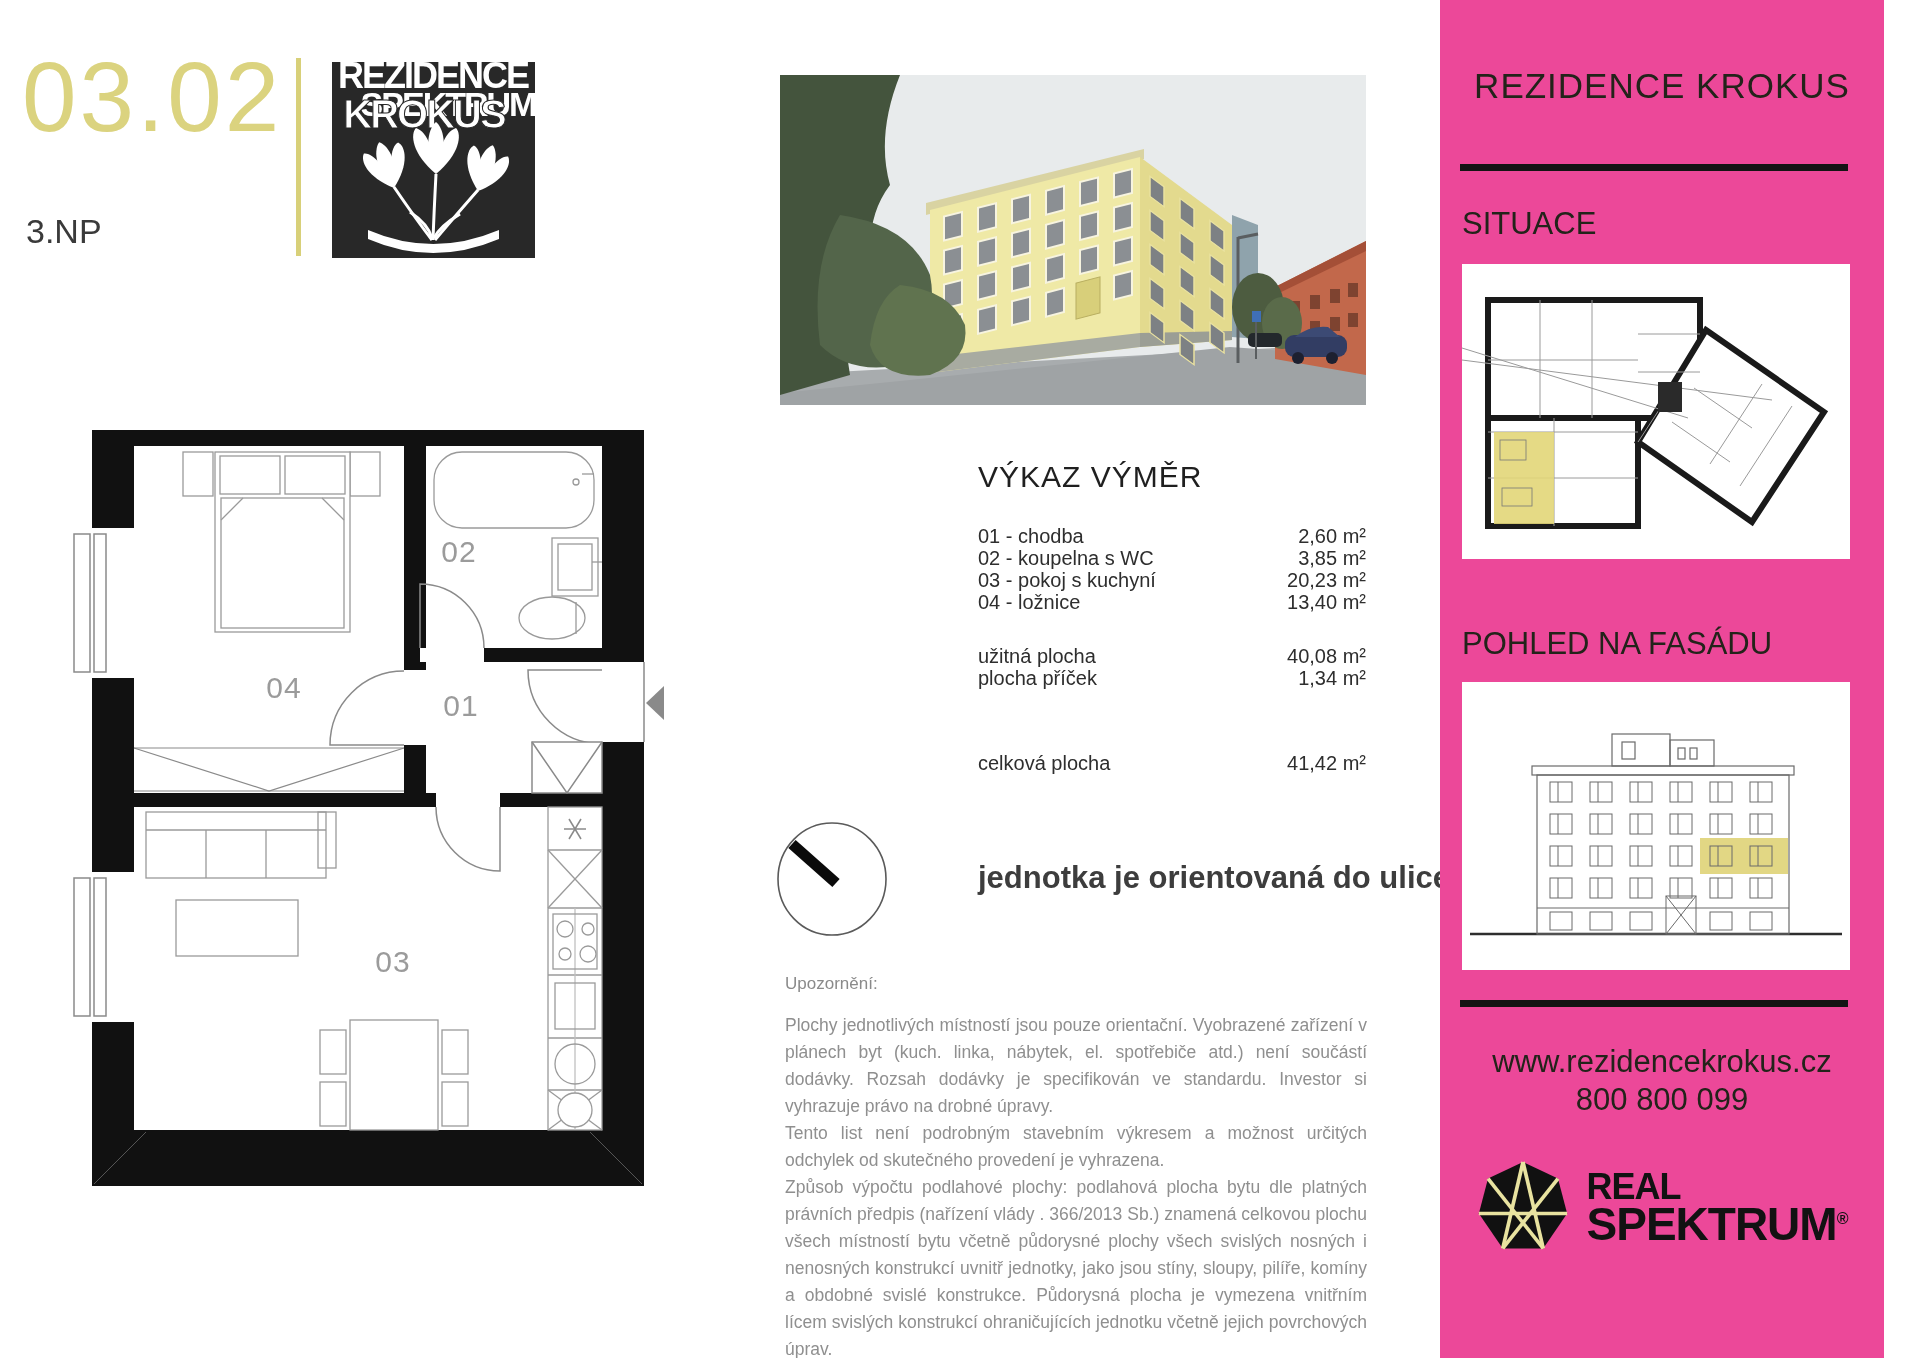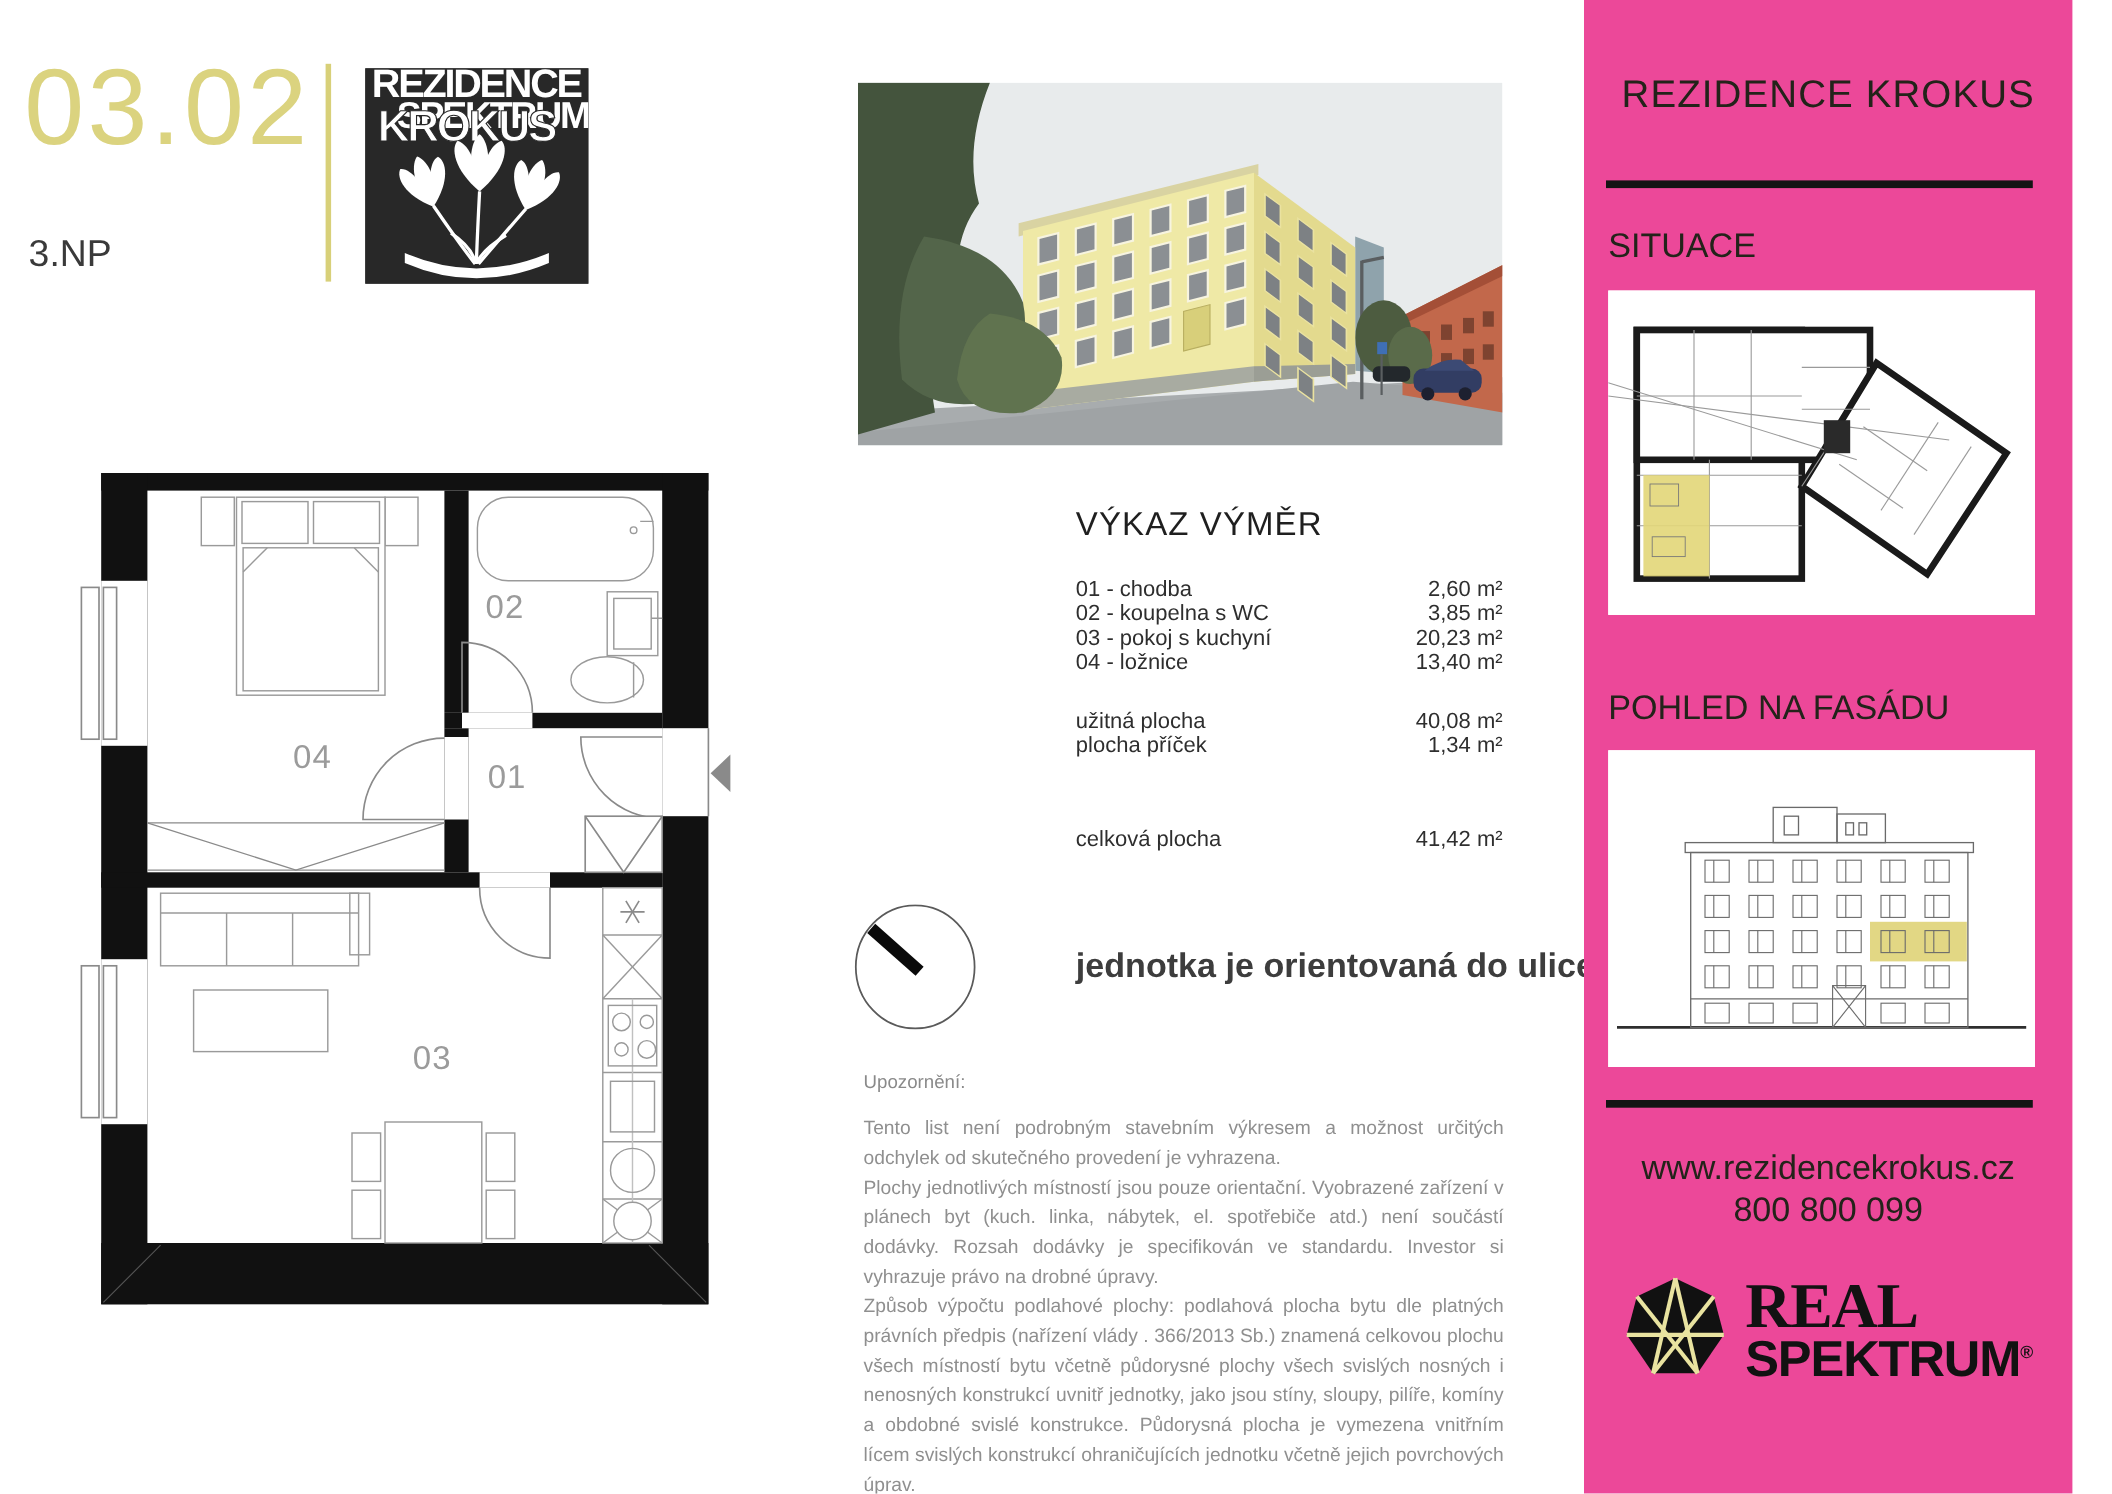--- a/index.html
+++ b/index.html
@@ -39,21 +39,21 @@
   .sidebar{left:1440px;top:0;width:444px;height:1358px;background:#ec4899;}
   .sb-title{left:0;top:66px;width:100%;text-align:center;font-size:35px;font-weight:300;
             letter-spacing:1px;color:#23231a;}
   .sb-divider{left:20px;width:388px;height:7px;background:#141414;}
   .sb-label{left:22px;font-size:31px;font-weight:300;color:#23231a;}
   .sb-box{left:22px;width:388px;background:#ffffff;}
   .sb-www{left:0;top:1044px;width:100%;text-align:center;font-size:31px;font-weight:300;color:#23231a;}
   .sb-phone{left:0;top:1082px;width:100%;text-align:center;font-size:31px;font-weight:300;color:#23231a;}
   .brand{left:0;top:1158px;width:100%;display:flex;justify-content:center;align-items:center;gap:18px;}
   .brand-text{font-weight:bold;color:#121212;line-height:0.92;letter-spacing:-1px;}
-  .brand-line1{font-size:58px;font-family:Liberation Serif, serif;}
+  .brand-line1{font-size:36px;}
   .brand-line2{font-size:46px;}
   .brand sup{font-size:16px;font-weight:bold;}
 
   svg text{font-family:"Liberation Sans",sans-serif;}
 </style>
 </head>
 <body>
 
 <div id="page">
 
@@ -361,22 +361,22 @@
   <div class="abs compass">
     <svg width="112" height="114" viewBox="0 0 112 114">
       <ellipse cx="56" cy="57" rx="54" ry="56" fill="none" stroke="#5a5a5a" stroke-width="1.6"></ellipse>
       <line x1="16" y1="22" x2="60" y2="61" stroke="#0a0a0a" stroke-width="11"></line>
     </svg>
   </div>
   <div class="abs orientation-note">jednotka je orientovaná do ulice</div>
 
   <div class="abs disclaimer-title">Upozornění:</div>
   <div class="abs disclaimer">
+    <p>Plochy jednotlivých místností jsou pouze orientační. Vyobrazené zařízení v plánech byt (kuch. linka, nábytek, el. spotřebiče atd.) není součástí dodávky. Rozsah dodávky je specifikován ve standardu. Investor si vyhrazuje právo na drobné úpravy.</p>
     <p>Tento list není podrobným stavebním výkresem a možnost určitých odchylek od skutečného provedení je vyhrazena.</p>
-    <p>Plochy jednotlivých místností jsou pouze orientační. Vyobrazené zařízení v plánech byt (kuch. linka, nábytek, el. spotřebiče atd.) není součástí dodávky. Rozsah dodávky je specifikován ve standardu. Investor si vyhrazuje právo na drobné úpravy.</p>
     <p>Způsob výpočtu podlahové plochy: podlahová plocha bytu dle platných právních předpis (nařízení vlády  . 366/2013 Sb.) znamená celkovou plochu všech místností bytu včetně půdorysné plochy všech svislých nosných i nenosných konstrukcí uvnitř jednotky, jako jsou stíny, sloupy, pilíře, komíny a obdobné svislé konstrukce. Půdorysná plocha je vymezena vnitřním lícem svislých konstrukcí ohraničujících jednotku včetně jejich povrchových úprav.</p>
 
   </div>
 
   <div class="abs sidebar">
     <div class="abs sb-title">REZIDENCE KROKUS</div>
     <div class="abs sb-divider" style="top:164px;"></div>
 
     <div class="abs sb-label" style="top:206px;">SITUACE</div>
     <div class="abs sb-box" style="top:264px;height:295px;">

